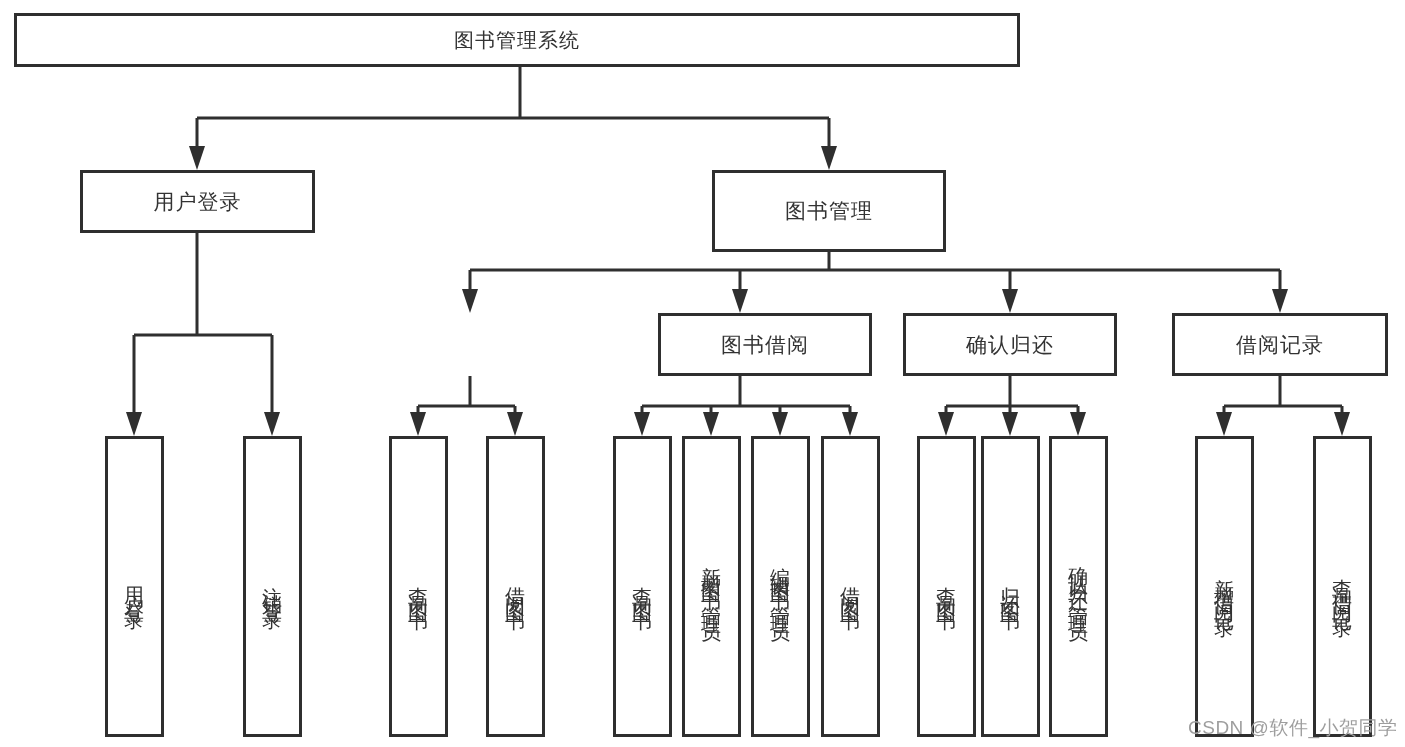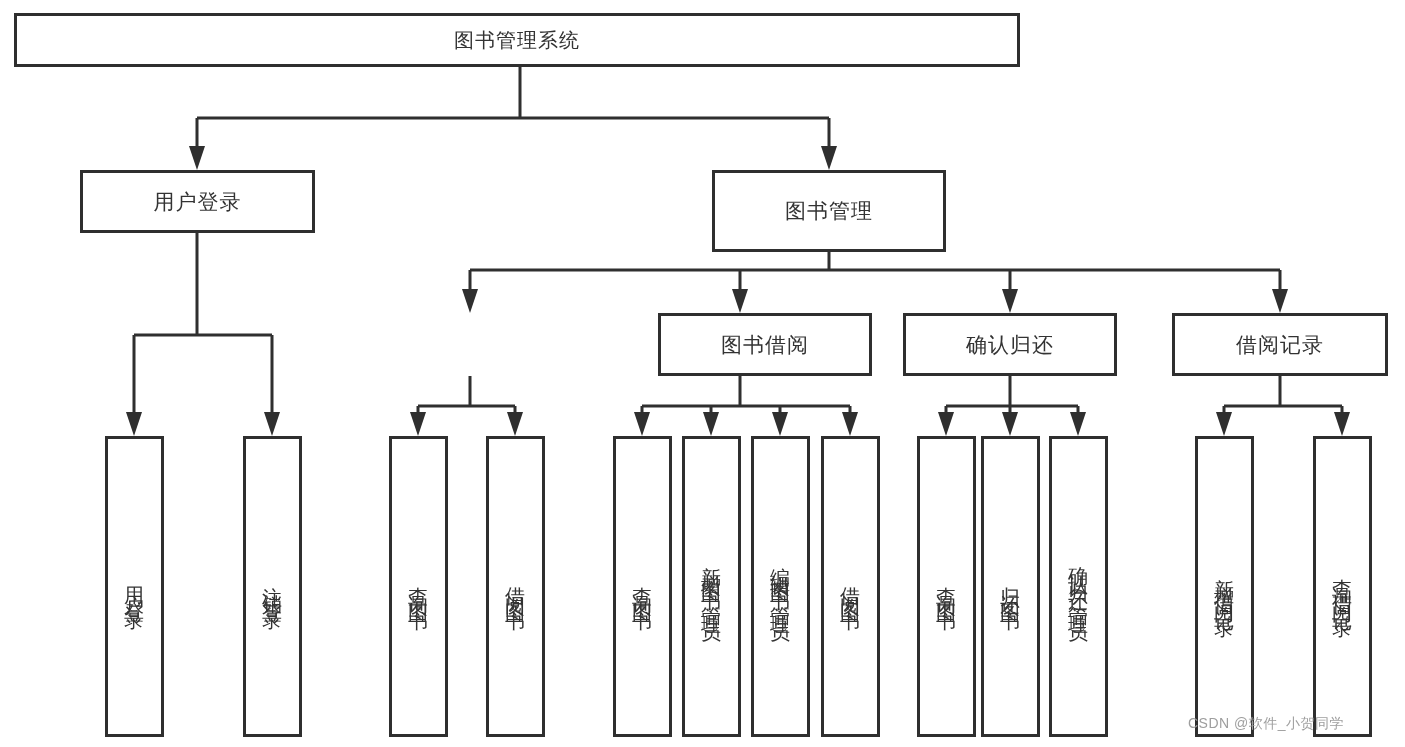--- a/index.html
+++ b/index.html
@@ -39,21 +39,21 @@
   .n-s3{left:1172px;top:313px;width:216px;height:63px;}
   
   .leaf{top:436px;width:59px;height:301px;}
   .lf-a{left:105px;} .lf-b{left:243px;}
   .lf-c{left:389px;} .lf-d{left:486px;}
   .lf-e{left:613px;} .lf-f{left:682px;} .lf-g{left:751px;} .lf-h{left:821px;}
   .lf-i{left:917px;} .lf-j{left:981px;} .lf-k{left:1049px;}
   .lf-l{left:1195px;} .lf-m{left:1313px;}
   #watermark{
     position:absolute;left:1188px;top:715px;z-index:2;
-    color:var(--wm);font-size:14px;letter-spacing:0.5px;white-space:nowrap;
+    color:var(--wm);font-size:19px;letter-spacing:0.5px;white-space:nowrap;
   }
 </style>
 </head>
 <body>
 
 <div id="stage">
 
   <svg id="wires" viewBox="0 0 1405 747" xmlns="http://www.w3.org/2000/svg">
     <g stroke="#2f2f2f" stroke-width="3" fill="none">
 

